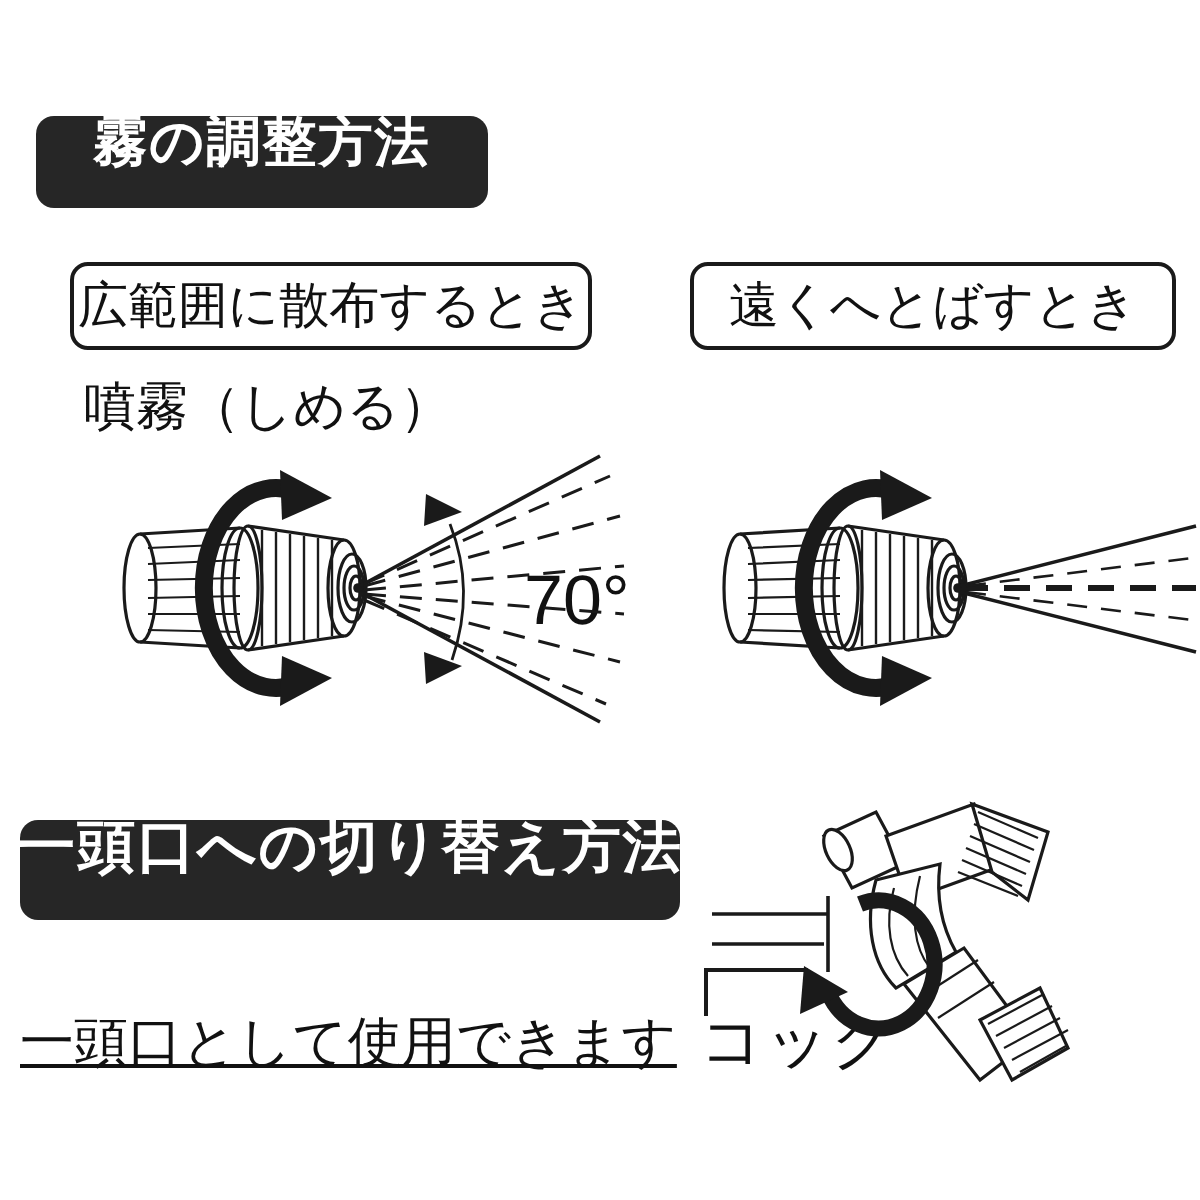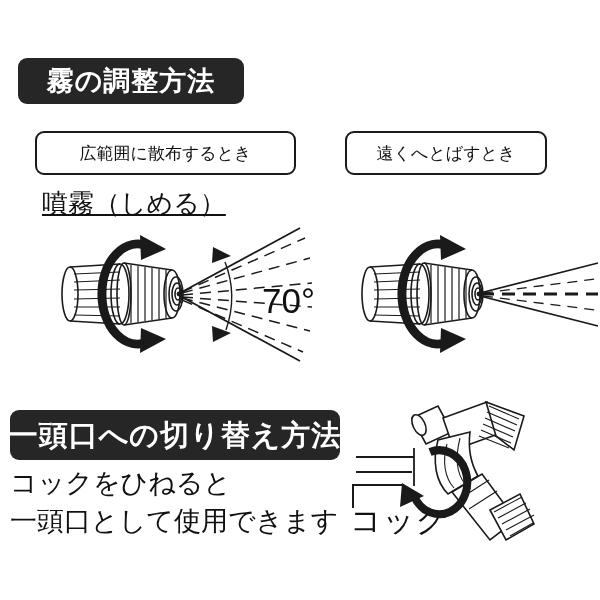--- a/index.html
+++ b/index.html
@@ -20,21 +20,21 @@
     height: 600px;
     background: #ffffff;
   }
 
   
   .banner {
     position: absolute;
     background: #262626;
     border-radius: 9px;
     display: flex;
-    align-items: center;
+    align-items: flex-start;
     justify-content: center;
     box-sizing: border-box;
   }
   .banner-text {
     color: #ffffff;
     font-weight: bold;
     letter-spacing: 1px;
     white-space: nowrap;
     line-height: 1;
   }
@@ -59,42 +59,42 @@
     position: absolute;
     background: #ffffff;
     border: 2px solid #1a1a1a;
     border-radius: 9px;
     display: flex;
     align-items: center;
     justify-content: center;
     box-sizing: border-box;
   }
   .obox-text {
-    font-size: 17px;
+    font-size: 25px;
     font-weight: normal;
     color: #111111;
     white-space: nowrap;
     line-height: 1;
   }
   #obox-wide  { left: 35px;  top: 131px; width: 261px; height: 44px; }
-  #obox-far   { left: 345px; top: 131px; width: 202px; height: 44px; }
+  #obox-far   { left: 345px; top: 131px; width: 243px; height: 44px; }
 
   
   .caption {
     position: absolute;
     font-size: 26px;
     color: #111111;
     white-space: nowrap;
     line-height: 1;
   }
-  #cap-mist { left: 42px;  top: 190px; text-decoration: underline; }
+  #cap-mist { left: 42px;  top: 190px; }
   #cap-jet  { left: 352px; top: 190px; }
 
   #body-line-1 { left: 10px; top: 470px; font-size: 27px; }
-  #body-line-2 { left: 10px; top: 508px; font-size: 27px; }
+  #body-line-2 { left: 10px; top: 508px; font-size: 27px; text-decoration: underline; }
 
   #label-cock {
     left: 350px;
     top: 505px;
     font-size: 31px;
     letter-spacing: 1px;
   }
 
   
   #angle-70 {
@@ -229,21 +229,20 @@
       <path d="M481 294 L598 294" stroke-width="3" stroke-dasharray="13 8"></path>
       <path d="M483 293 L596 279" stroke-width="1.3" stroke-dasharray="10 7"></path>
       <path d="M483 296 L596 310" stroke-width="1.3" stroke-dasharray="10 7"></path>
     </g>
   </svg>
 
   <div class="banner" id="banner-single">
     <span class="banner-text">一頭口への切り替え方法</span>
   </div>
 
-  <div class="caption" id="body-line-1">コックをひねると</div>
 
   <div class="caption" id="body-line-2">一頭口として使用できます</div>
 
   <div class="caption" id="label-cock">コック</div>
 
   <svg class="art" id="art-cock" viewBox="0 0 600 600">
     <g fill="#ffffff" stroke="#1a1a1a" stroke-width="1.6">
 
       <path d="M412 418 L438 406 L452 432 L426 444 Z"></path>
       <ellipse cx="419" cy="425" rx="6" ry="11" transform="rotate(-25 419 425)"></ellipse>

